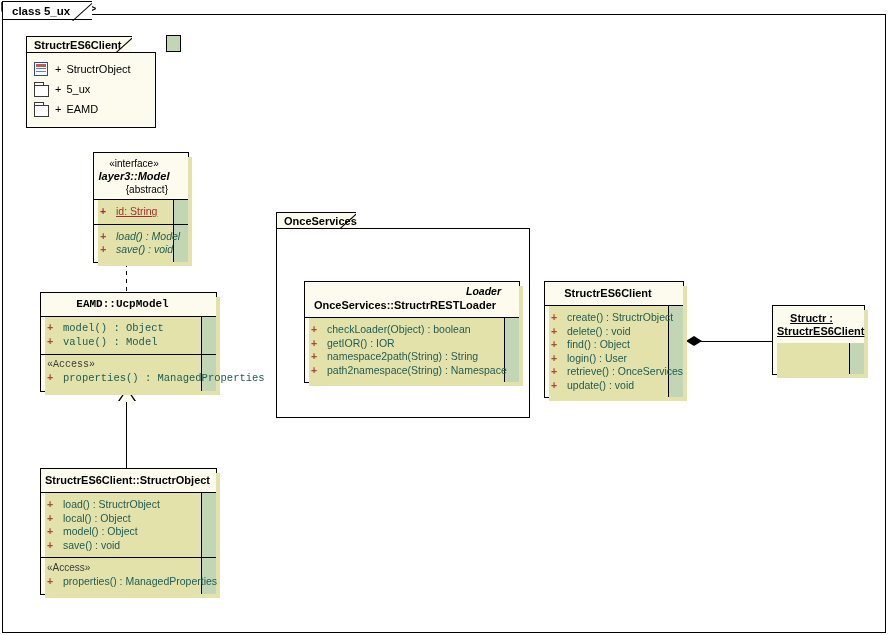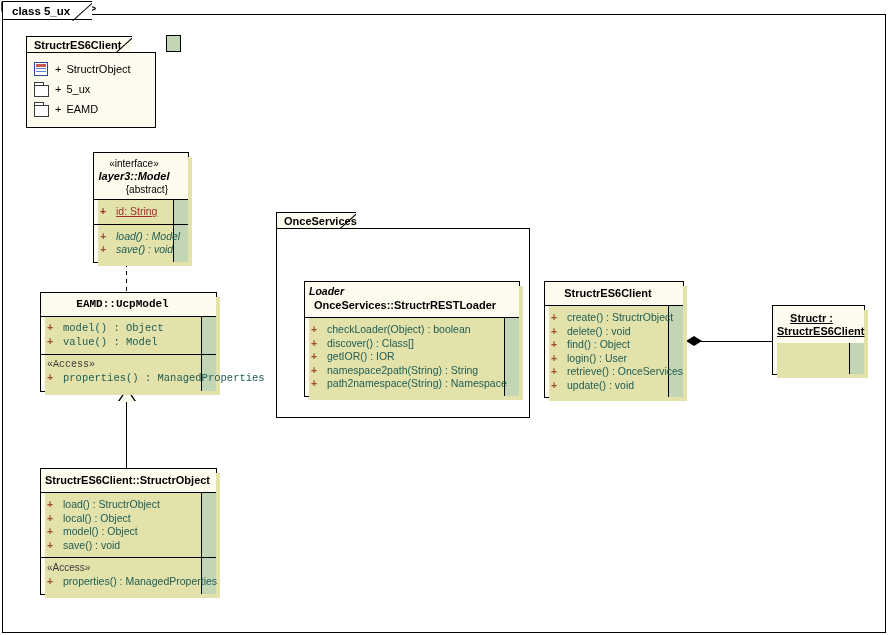--- a/index.html
+++ b/index.html
@@ -140,21 +140,21 @@
   .iface-abstract { font-size: 10px; font-weight: normal; font-style: normal; text-align: right; padding-right: 2px; }
   .attr-static {
     color: #a03030;
     text-decoration: underline;
   }
   .attr-static .vis { color: #a03030; }
 
   
   .stereo-tr {
     position: relative;
-    text-align: left;
+    text-align: right;
     font-size: 10.5px;
     font-style: italic;
     font-weight: bold;
     color: #000;
     padding: 3px 18px 1px 4px;
     z-index: 2;
     background: #fdfbee;
   }
   .obj-name {
     text-decoration: underline;
@@ -415,23 +415,20 @@
     <div class="greenstripe"></div>
     <div class="stereo-tr">Loader</div>
     <div class="hdr" style="padding:1px 18px 5px 4px;">
       <span>OnceServices::StructrRESTLoader</span>
     </div>
     <div class="body">
       <div class="feat">
         <span class="vis">+</span><span>checkLoader(Object) : boolean</span>
       </div>
       <div class="feat">
-        <span class="vis">+</span><span>discover() : Class[]</span>
-      </div>
-      <div class="feat">
         <span class="vis">+</span><span>getIOR() : IOR</span>
       </div>
       <div class="feat">
         <span class="vis">+</span><span>namespace2path(String) : String</span>
       </div>
       <div class="feat">
         <span class="vis">+</span><span>path2namespace(String) : Namespace</span>
       </div>
     </div>
   </div>

